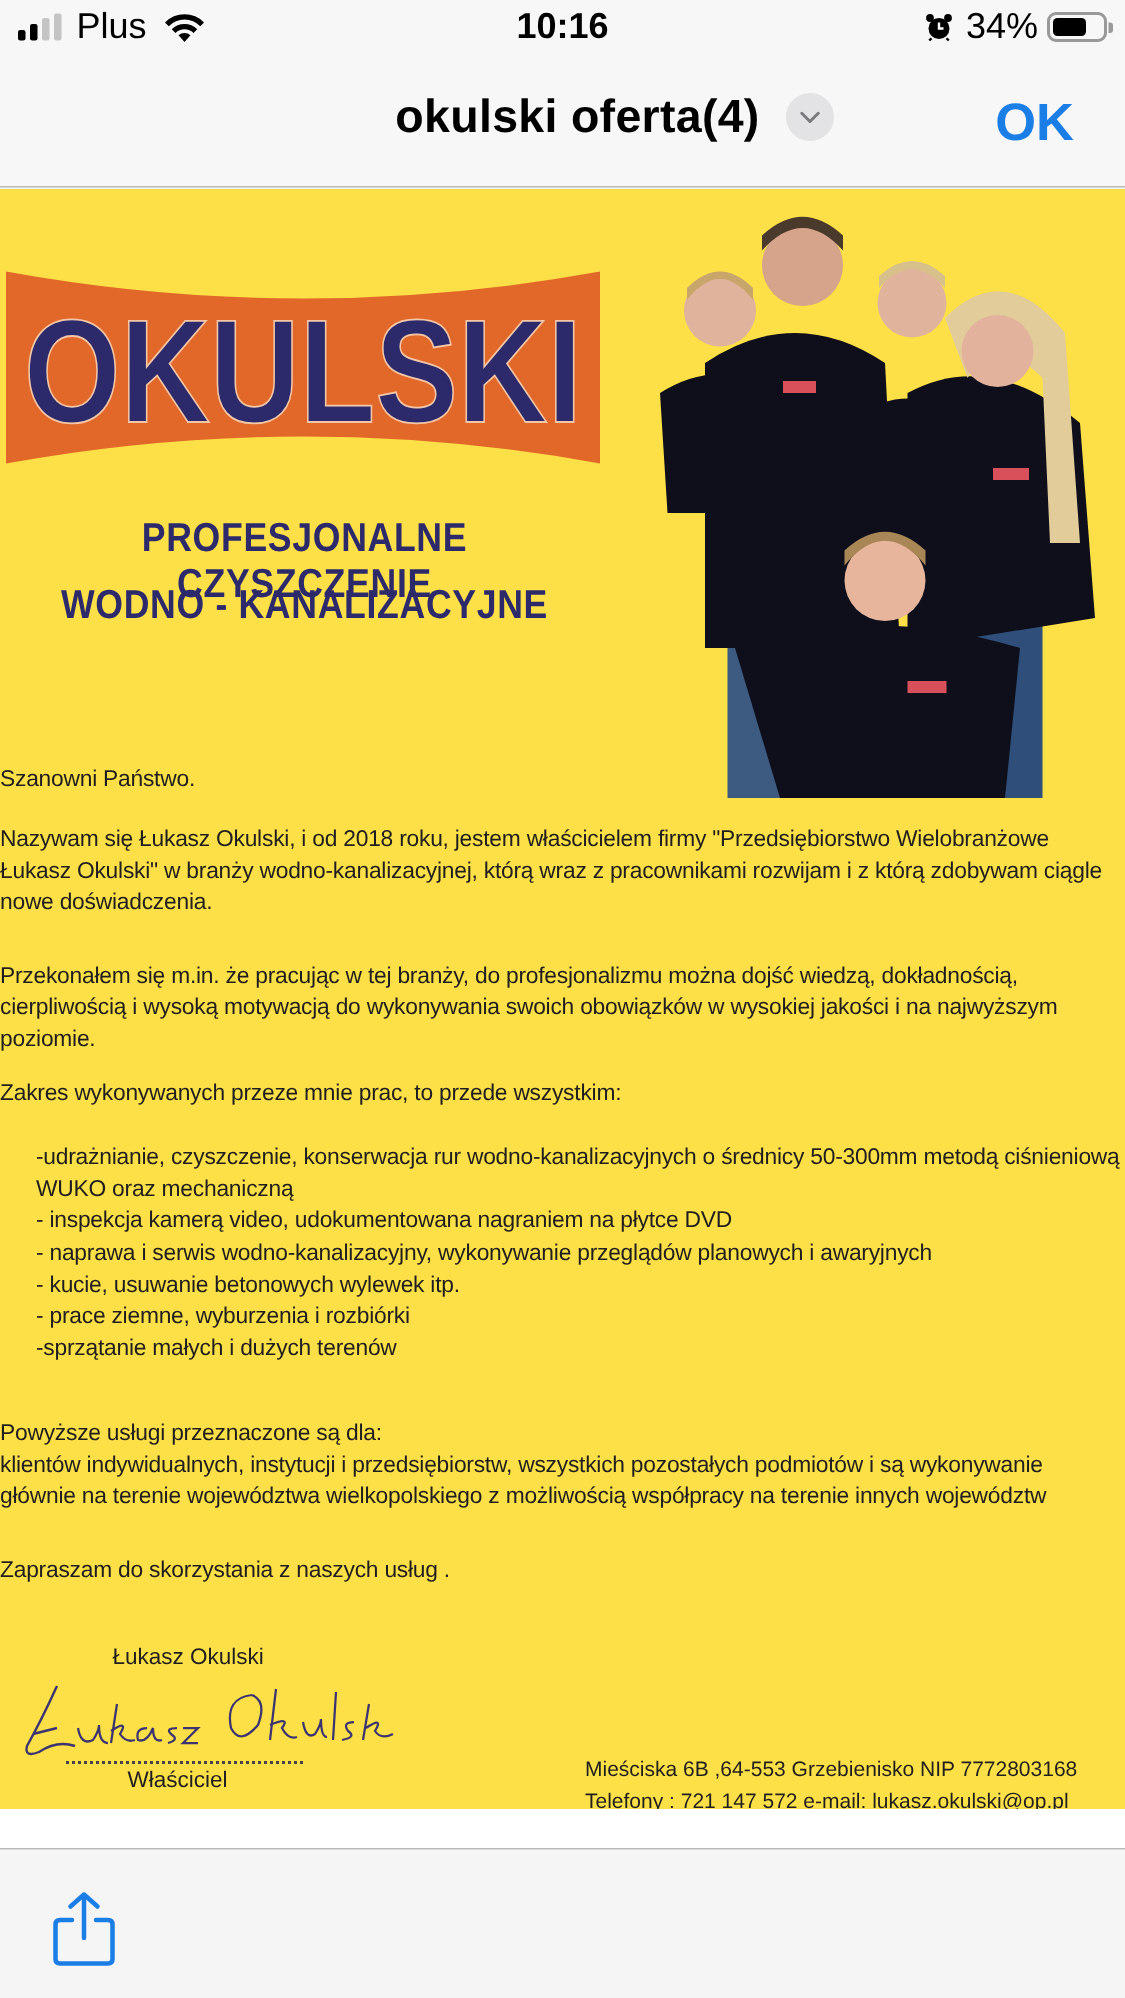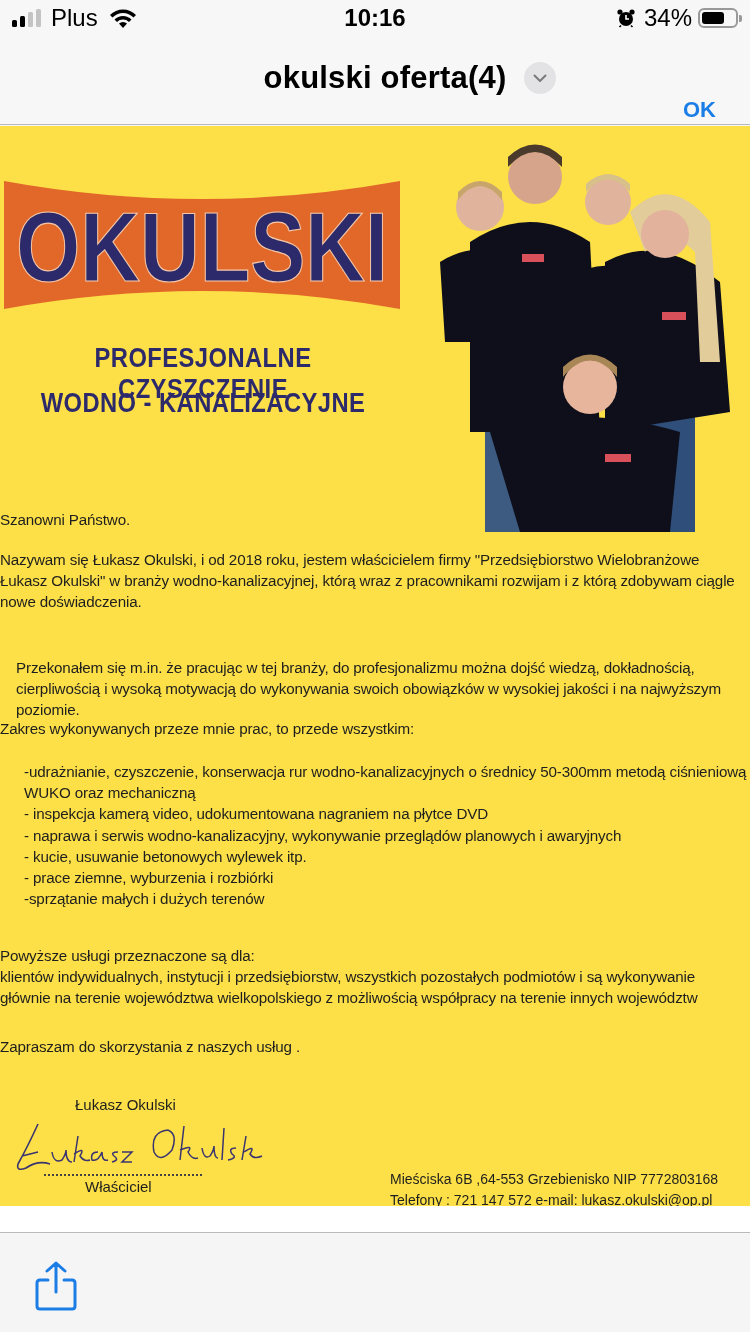--- a/index.html
+++ b/index.html
@@ -20,35 +20,35 @@
   .battery-pct { font-size: 24px; margin-right: 6px; }
   .battery { width: 40px; height: 20px; border: 2px solid #999; border-radius: 6px; position: relative; padding: 2px; }
   .battery .fill { width: 69%; height: 100%; background: #000; border-radius: 3px; }
   .battery::after { content: ""; position: absolute; right: -6px; top: 5px; width: 3px; height: 7px; background: #999; border-radius: 0 2px 2px 0; }
 
   
   .nav-bar { position: absolute; top: 40px; left: 0; width: 750px; height: 85px; background: #f7f7f7; border-bottom: 1px solid #b9b9b9; }
   .nav-title-wrap { position: absolute; left: 0; right: 0; top: 20px; display: flex; justify-content: center; align-items: center; }
   .nav-title { font-size: 31px; font-weight: bold; letter-spacing: 0.2px; margin-left: 70px; }
   .nav-chevron { width: 32px; height: 32px; border-radius: 50%; background: #e3e3e5; margin-left: 18px; display: flex; align-items: center; justify-content: center; }
-  .nav-ok { position: absolute; right: 34px; top: 22px; font-size: 22px; font-weight: bold; color: #1a7ee6; cursor: pointer; margin-top: 35px; }
+  .nav-ok { position: absolute; right: 34px; top: 22px; font-size: 35px; font-weight: bold; color: #1a7ee6; cursor: pointer; }
 
   
   .doc { position: absolute; top: 126px; left: 0; width: 750px; height: 1080px; background: #fde047; overflow: hidden; }
   .logo-banner { position: absolute; left: 4px; top: 51px; width: 396px; height: 136px; }
   .tagline { position: absolute; left: 0; width: 406px; text-align: center; color: #2d2a6c; font-weight: bold; font-size: 27px; letter-spacing: 0.5px; font-family: "Liberation Sans", sans-serif; transform: scaleX(0.88); transform-origin: center; }
   .tagline.l1 { top: 217px; }
   .tagline.l2 { top: 262px; }
 
   .photo { position: absolute; left: 430px; top: 6px; width: 300px; height: 400px; }
 
   .letter { position: absolute; left: 0; font-size: 15.2px; line-height: 21.2px; color: #1e1e1e; white-space: nowrap; font-family: "Liberation Sans", sans-serif; letter-spacing: -0.15px; }
   .greeting { top: 383px; }
   .p1 { top: 423px; }
-  .p2 { top: 531px; padding-left: 16px; }
+  .p2 { top: 514px; }
   .p3 { top: 592px; }
   .services { top: 635px; padding-left: 24px; }
   .p4 { top: 819px; }
   .p5 { top: 910px; }
 
   .sig-name { position: absolute; left: 75px; top: 970px; font-size: 15px; color: #1e1e1e; }
   .signature { position: absolute; left: 8px; top: 990px; width: 260px; height: 62px; }
   .sig-dots { position: absolute; left: 44px; top: 1048px; width: 158px; border-top: 2px dotted #444; }
   .sig-role { position: absolute; left: 85px; top: 1052px; font-size: 15px; color: #1e1e1e; }
   .footer-addr { position: absolute; left: 390px; top: 1043px; font-size: 14px; line-height: 21px; color: #1e1e1e; white-space: nowrap; }

